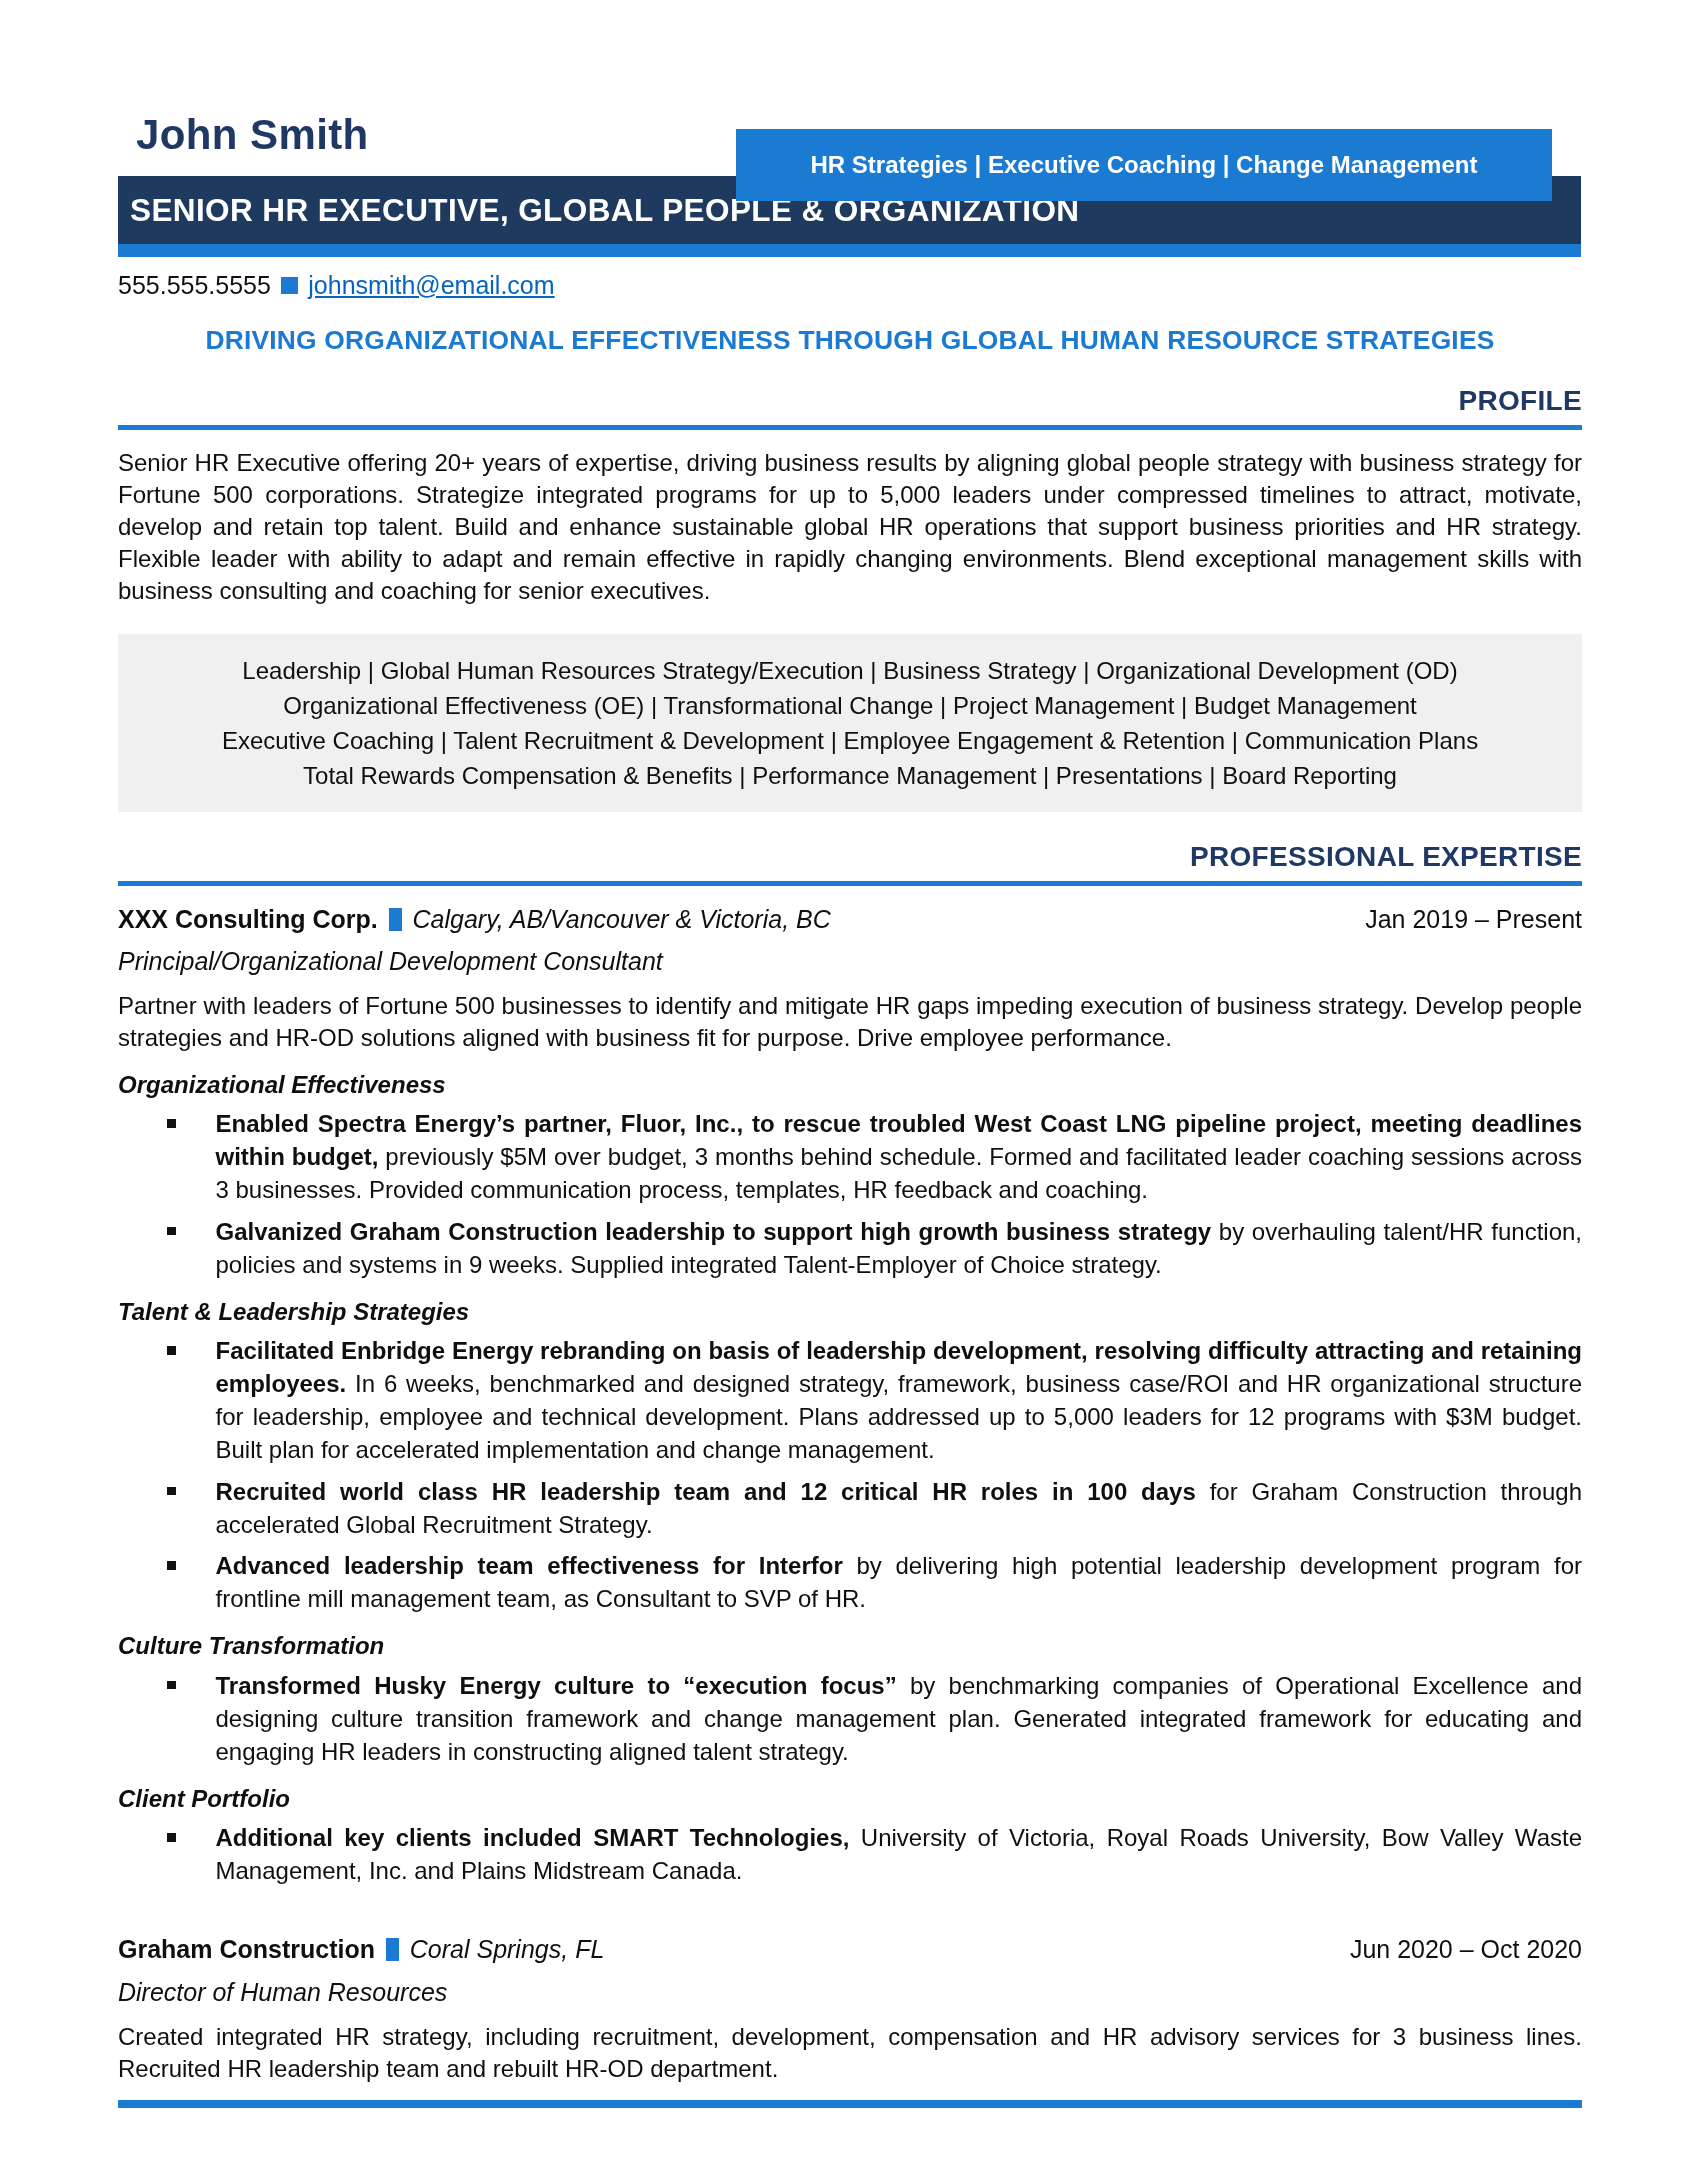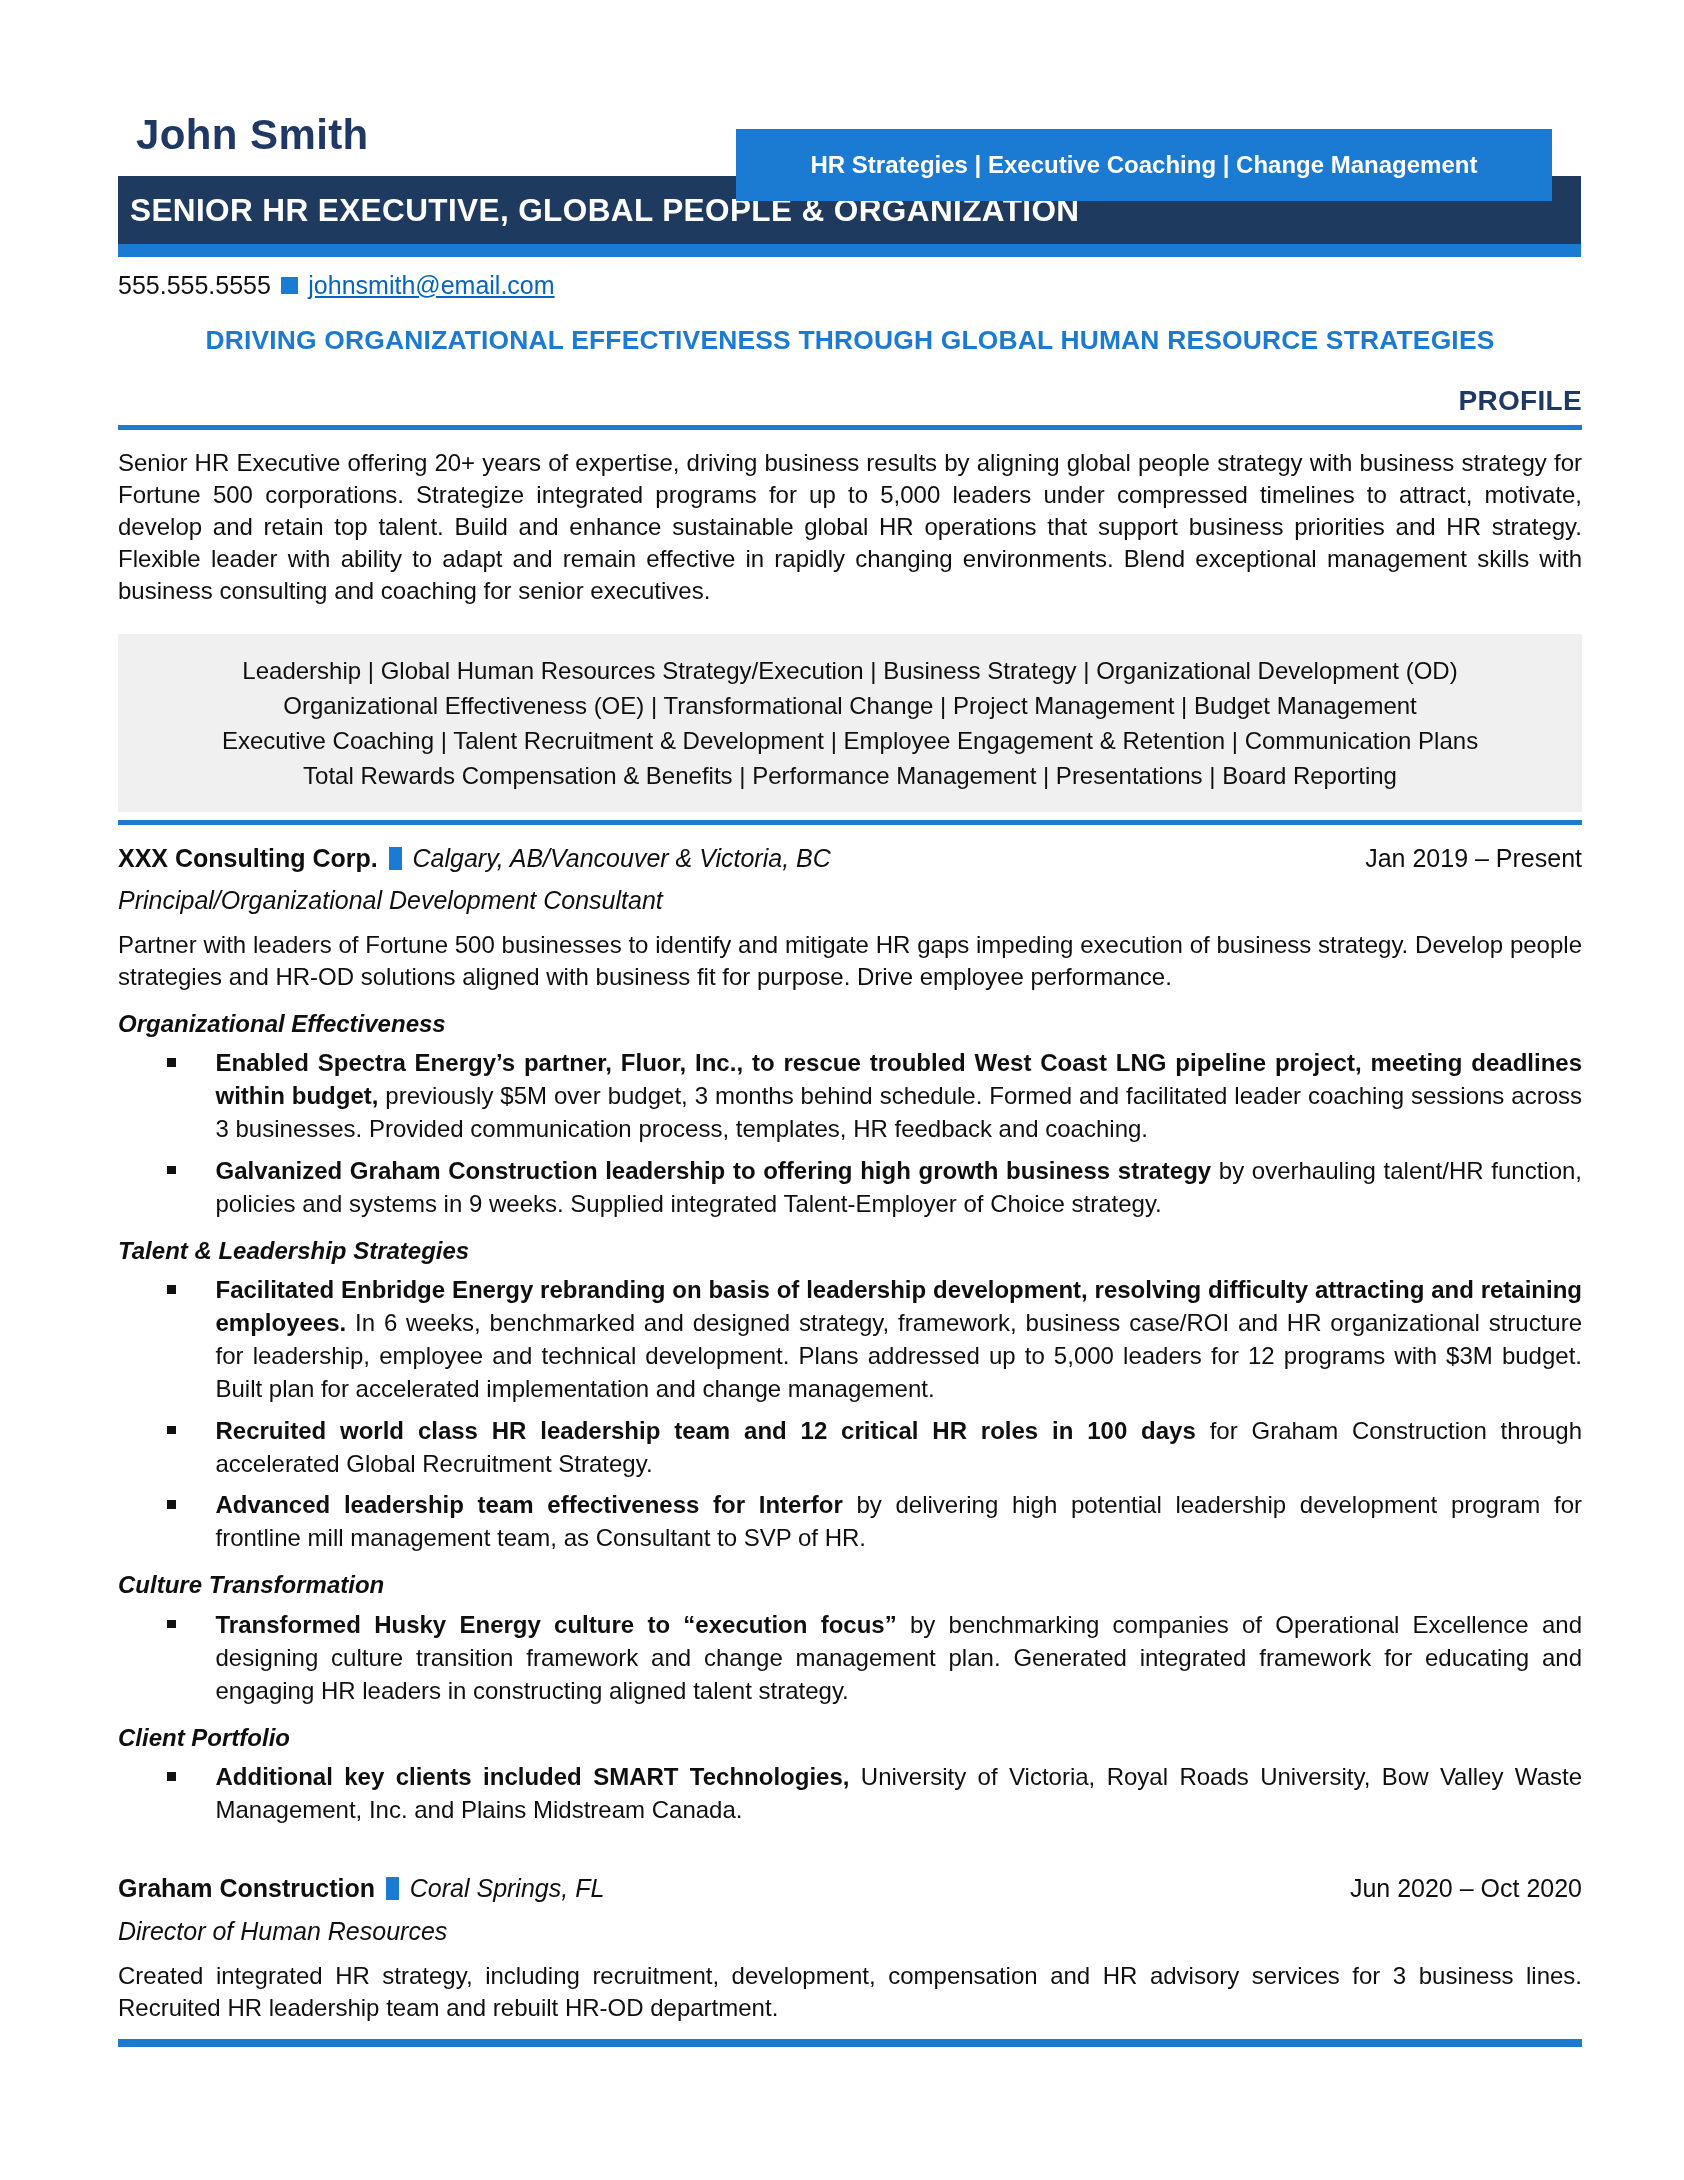--- a/index.html
+++ b/index.html
@@ -116,40 +116,41 @@
 
   <p class="body-par">Senior HR Executive offering 20+ years of expertise, driving business results by aligning global people strategy with business strategy for Fortune 500 corporations. Strategize integrated programs for up to 5,000 leaders under compressed timelines to attract, motivate, develop and retain top talent. Build and enhance sustainable global HR operations that support business priorities and HR strategy. Flexible leader with ability to adapt and remain effective in rapidly changing environments. Blend exceptional management skills with business consulting and coaching for senior executives.</p>
 
   <div class="keywords">
     <div>Leadership | Global Human Resources Strategy/Execution | Business Strategy | Organizational Development (OD)</div>
     <div>Organizational Effectiveness (OE) | Transformational Change | Project Management | Budget Management</div>
     <div>Executive Coaching | Talent Recruitment &amp; Development | Employee Engagement &amp; Retention | Communication Plans</div>
     <div>Total Rewards Compensation &amp; Benefits | Performance Management | Presentations | Board Reporting</div>
   </div>
 
+  <div class="section-heading">PROFESSIONAL EXPERTISE</div>
   <div class="rule"></div>
 
   <div>
     <div class="job-row">
       <span class="company">XXX Consulting Corp.</span>
       <span class="job-sq"></span>
       <span class="location">Calgary, AB/Vancouver &amp; Victoria, BC</span>
       <span class="dates">Jan 2019 – Present</span>
     </div>
     <div class="role">Principal/Organizational Development Consultant</div>
     <p class="summary">Partner with leaders of Fortune 500 businesses to identify and mitigate HR gaps impeding execution of business strategy. Develop people strategies and HR-OD solutions aligned with business fit for purpose. Drive employee performance.</p>
 
     <div class="sub-heading">Organizational Effectiveness</div>
     <div class="bullet">
       <span class="bullet-mark"></span>
       <p class="bullet-text"><span class="lead">Enabled Spectra Energy’s partner, Fluor, Inc., to rescue troubled West Coast LNG pipeline project, meeting deadlines within budget,</span><span> previously $5M over budget, 3 months behind schedule. Formed and facilitated leader coaching sessions across 3 businesses. Provided communication process, templates, HR feedback and coaching.</span></p>
     </div>
     <div class="bullet">
       <span class="bullet-mark"></span>
-      <p class="bullet-text"><span class="lead">Galvanized Graham Construction leadership to offering high growth business strategy</span><span> by overhauling talent/HR function, policies and systems in 9 weeks. Supplied integrated Talent-Employer of Choice strategy.</span></p>
+      <p class="bullet-text"><span class="lead">Galvanized Graham Construction leadership to support high growth business strategy</span><span> by overhauling talent/HR function, policies and systems in 9 weeks. Supplied integrated Talent-Employer of Choice strategy.</span></p>
     </div>
 
     <div class="sub-heading">Talent &amp; Leadership Strategies</div>
     <div class="bullet">
       <span class="bullet-mark"></span>
       <p class="bullet-text"><span class="lead">Facilitated Enbridge Energy rebranding on basis of leadership development, resolving difficulty attracting and retaining employees.</span><span> In 6 weeks, benchmarked and designed strategy, framework, business case/ROI and HR organizational structure for leadership, employee and technical development. Plans addressed up to 5,000 leaders for 12 programs with $3M budget. Built plan for accelerated implementation and change management.</span></p>
     </div>
     <div class="bullet">
       <span class="bullet-mark"></span>
       <p class="bullet-text"><span class="lead">Recruited world class HR leadership team and 12 critical HR roles in 100 days</span><span> for Graham Construction through accelerated Global Recruitment Strategy.</span></p>

